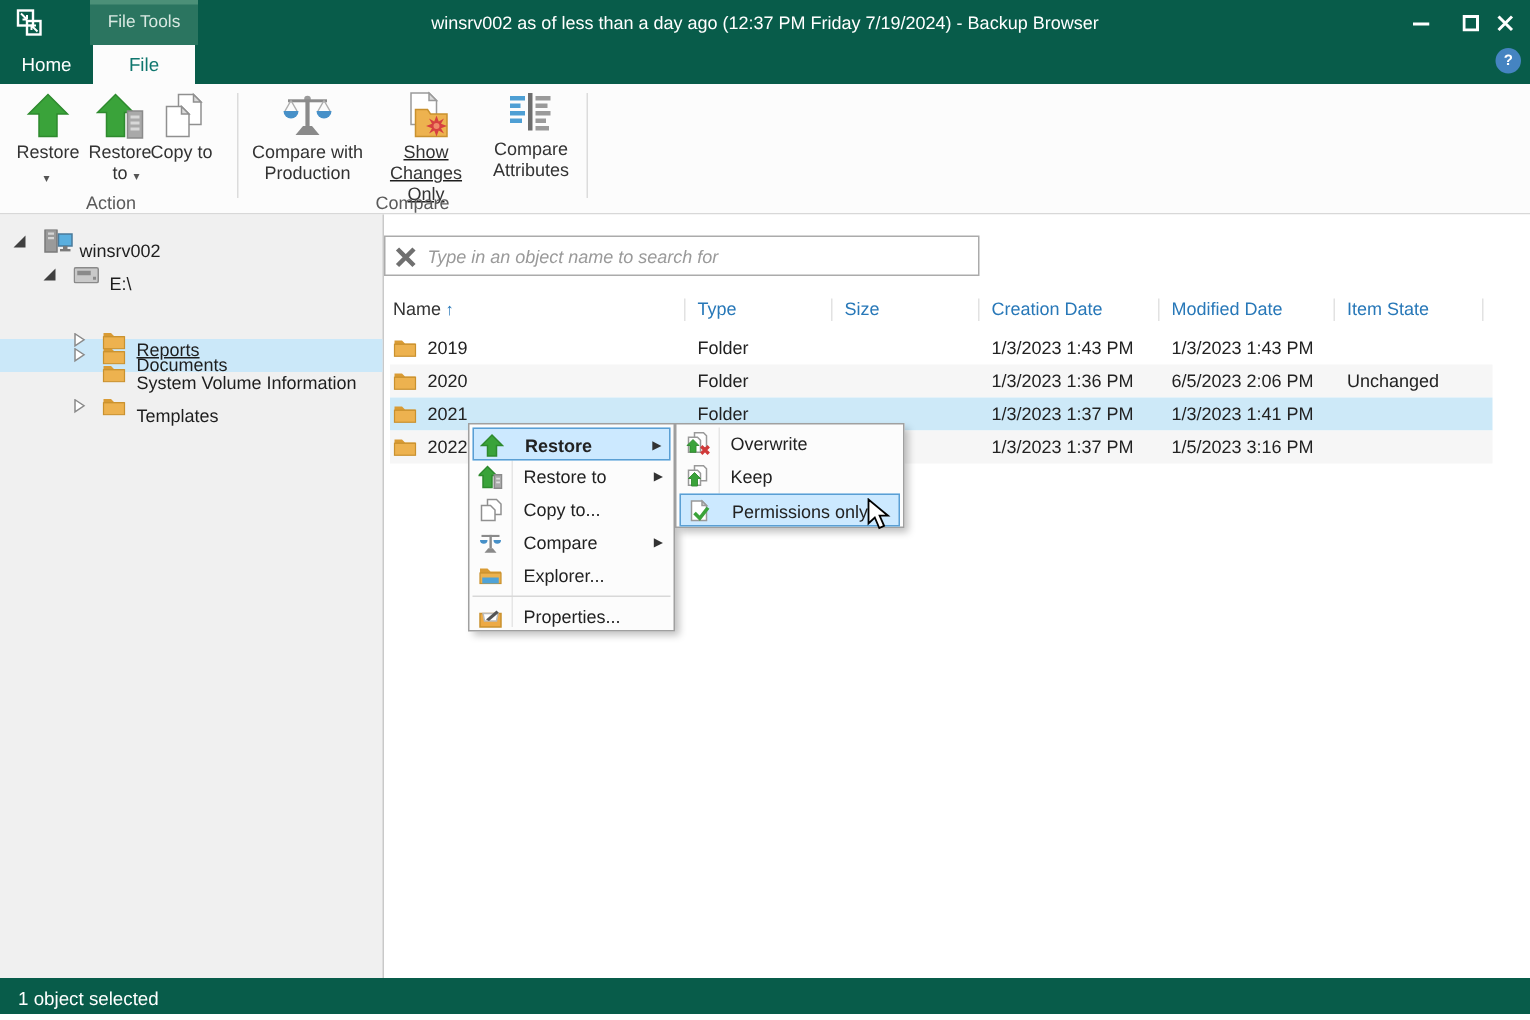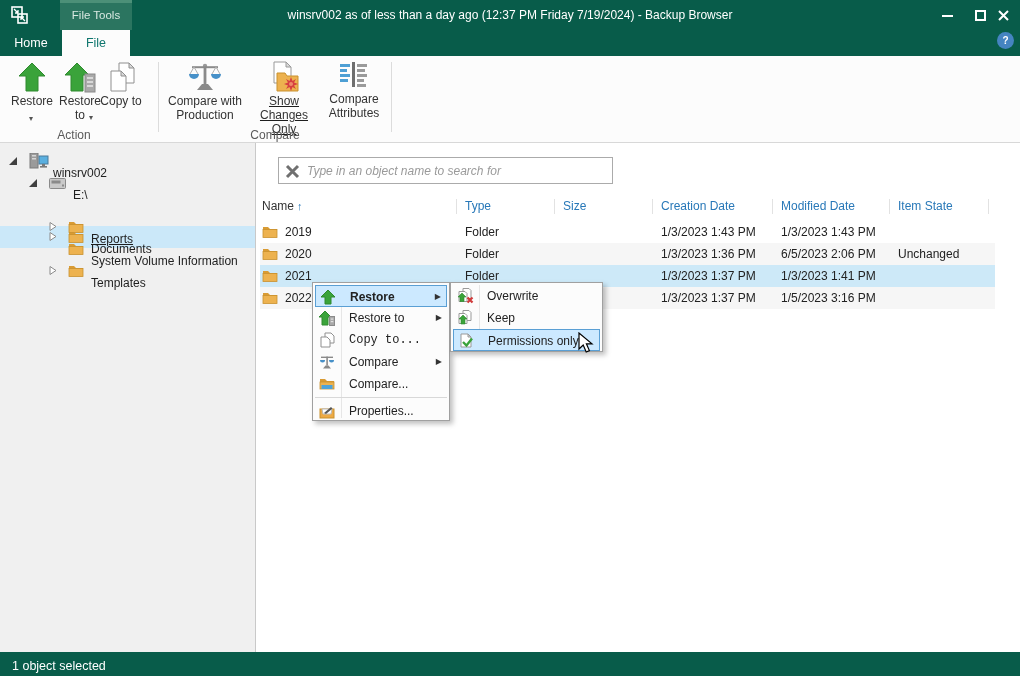--- a/index.html
+++ b/index.html
@@ -34,25 +34,25 @@
   .rcaret { position:absolute; font-size:8px; color:#555; }
   .rgroup-label { position:absolute; top:72px; height:14px; text-align:center; color:#5a5a5a; }
   .rsep { position:absolute; top:6px; height:70px; width:1px; background:#DCDCDC; }
 
   
   .sidebar { position:absolute; left:0; top:143px; width:256px; height:509px; background:#F0F0F0; border-right:1px solid #C9C9C9; }
   .tree-row { position:absolute; left:0; width:255px; height:22px; line-height:22px; }
   .tree-row.sel { background:#CBE8F9; }
   .tree-exp { position:absolute; top:6px; width:10px; height:10px; }
   .tree-ic { position:absolute; top:3px; }
-  .tree-label { position:absolute; top:12px; white-space:nowrap;text-align:right; }
+  .tree-label { position:absolute; top:6px; white-space:nowrap;text-align:right; }
 
   
   .main { position:absolute; left:256px; top:143px; width:764px; height:509px; background:#fff; }
-  .searchbox { position:absolute; left:22px; top:14px; width:335px; height:27px; border:1px solid #ABABAB; background:#fff; }
+  .searchbox { position:absolute; left:0; top:14px; width:397px; height:27px; border:1px solid #ABABAB; background:#fff; }
   .search-x { position:absolute; left:6px; top:6px; }
   .search-input { position:absolute; left:28px; top:2px; width:360px; height:21px; border:none; outline:none;
                   font-family:"Liberation Sans", sans-serif; font-size:12px; font-style:italic; color:#555; background:transparent; }
   .search-input::placeholder { color:#9A9A9A; font-style:italic; }
   .hdr { position:absolute; top:52px; left:4px; width:740px; height:22px; line-height:22px; }
   .hcell { position:absolute; top:0; white-space:nowrap; color:#2878B8; }
   .hcell.hname { color:#333; }
   .hsep { position:absolute; top:4px; width:1px; height:15px; background:#E2E2E2; }
   .trow { position:absolute; left:4px; width:735px; height:22px; line-height:22px; }
   .trow.alt { background:#F6F6F6; }
@@ -363,21 +363,21 @@
       <svg class="mic" width="16" height="16" viewBox="0 0 16 16">
         <polygon points="6,1 12,7 9,7 9,15 3,15 3,7 0,7" fill="#3AA33A" stroke="#2E8A2E"></polygon>
         <rect x="10.5" y="6.5" width="5" height="9" fill="#A9A9A9" stroke="#8A8A8A"></rect>
         <rect x="11.8" y="8.5" width="2.5" height="1.2" fill="#E0E0E0"></rect>
           <rect x="11.8" y="11" width="2.5" height="1.2" fill="#E0E0E0"></rect>
       </svg>
       <span class="mlabel">Restore to</span>
       <span class="marrow">▶</span>
     </div>
 
-    <div class="mi" style="top:46px;font-family:Liberation Mono, monospace;">
+    <div class="mi" style="top:46px;">
       <svg class="mic" width="16" height="16" viewBox="0 0 16 16">
         <path d="M6,1 h6 l3,3 v7 h-9 z" fill="#fff" stroke="#909090"></path>
         <path d="M2,5 h6 l3,3 v7 h-9 z" fill="#fff" stroke="#909090"></path>
       </svg>
       <span class="mlabel">Copy to...</span>
     </div>
 
     <div class="mi" style="top:68px;">
       <svg class="mic" width="16" height="16" viewBox="0 0 16 16">
         <rect x="2" y="2.6" width="12" height="1.4" fill="#8A8A8A"></rect>
@@ -389,21 +389,21 @@
       <span class="mlabel">Compare</span>
       <span class="marrow">▶</span>
     </div>
 
     <div class="mi" style="top:90px;">
       <svg class="mic" width="16" height="16" viewBox="0 0 16 16">
         <path d="M1,3 h5 l2,2 h7 v3 H1 z" fill="#D99B34"></path>
         <rect x="1" y="6" width="14" height="7" fill="#EDB24F" stroke="#C9912E" stroke-width="0.8"></rect>
         <rect x="2.5" y="9" width="11" height="4" fill="#4FA3D8"></rect>
       </svg>
-      <span class="mlabel">Compare...</span>
+      <span class="mlabel">Explorer...</span>
     </div>
 
     <div class="msep" style="top:114px;"></div>
 
     <div class="mi" style="top:117px;">
       <svg class="mic" width="16" height="16" viewBox="0 0 16 16">
         <rect x="1" y="6" width="14" height="9" fill="#EDAA45" stroke="#C9912E"></rect>
         <polygon points="3,6 13,6 12,11 4,11" fill="#fff" stroke="#BBB"></polygon>
         <path d="M5,10 L12,4 L13.5,5.5 L7,11 z" fill="#555"></path>
       </svg>

